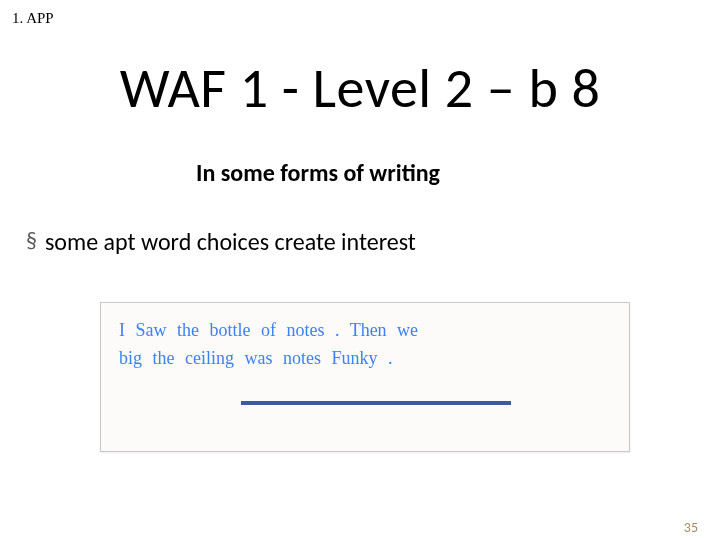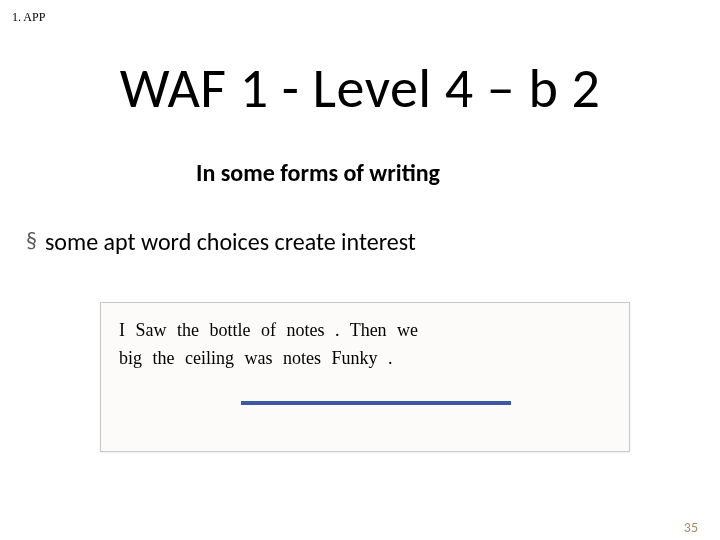--- a/index.html
+++ b/index.html
@@ -1,36 +1,36 @@
 <!DOCTYPE html>
 <html><head>
 <meta charset="utf-8">
 <style>
   * { margin: 0; padding: 0; box-sizing: border-box; }
   html, body { width: 720px; height: 540px; background: #fff; font-family: Calibri, "Segoe UI", Arial, sans-serif; color: #000; overflow: hidden; }
   .slide { position: relative; width: 720px; height: 540px; }
-  .header-label { position: absolute; top: 10px; left: 12px; font-family: "Times New Roman", Times, serif; font-size: 12px; font-weight: 400; }
+  .header-label { position: absolute; top: 10px; left: 12px; font-family: "Times New Roman", Times, serif; font-size: 15px; font-weight: 400; }
   .title { position: absolute; top: 54px; left: 0; width: 720px; text-align: center; font-size: 56px; font-weight: 400; letter-spacing: 0.5px; }
   .subtitle { position: absolute; top: 158px; left: 0; width: 636px; text-align: center; font-size: 24px; font-weight: 700; }
   .bullet-row { position: absolute; top: 228px; left: 26px; display: flex; align-items: flex-start; }
   .bullet-mark { font-size: 22px; color: #595959; line-height: 1.2; margin-right: 8px; }
   .bullet-text { font-size: 24px; font-weight: 400; line-height: 1.2; }
   .sample { position: absolute; top: 302px; left: 100px; width: 530px; height: 150px; background: #fcfbfa; border: 1px solid #c8c8c8; box-shadow: 0 1px 2px rgba(0,0,0,0.08); padding: 14px 16px 10px 18px; overflow: hidden; }
-  .hand { font-family: "Comic Sans MS", "Comic Sans", cursive; font-size: 18px; color: #000000; line-height: 1.55; word-spacing: 6px; }
+  .hand { font-family: "Comic Sans MS", "Comic Sans", cursive; font-size: 18px; color: #3b82f6; line-height: 1.55; word-spacing: 6px; }
   .underline-bar { position: absolute; left: 140px; top: 98px; width: 270px; height: 4px; background: #3b5aa3; }
   .pagenum { position: absolute; bottom: 4px; right: 22px; font-size: 14px; color: #a68a66; }
 </style>
 </head>
 <body>
 
 <div class="slide">
 
   <div class="header-label">1. APP</div>
 
-  <div class="title">WAF 1 - Level 4 – b 2</div>
+  <div class="title">WAF 1 - Level 2 – b 8</div>
 
   <div class="subtitle">In some forms of writing</div>
 
   <div class="bullet-row">
     <span class="bullet-mark">§</span>
     <span class="bullet-text">some apt word choices create interest</span>
   </div>
 
   <div class="sample">
     <div class="hand">I  Saw   the   bottle  of  notes .   Then  we</div>

